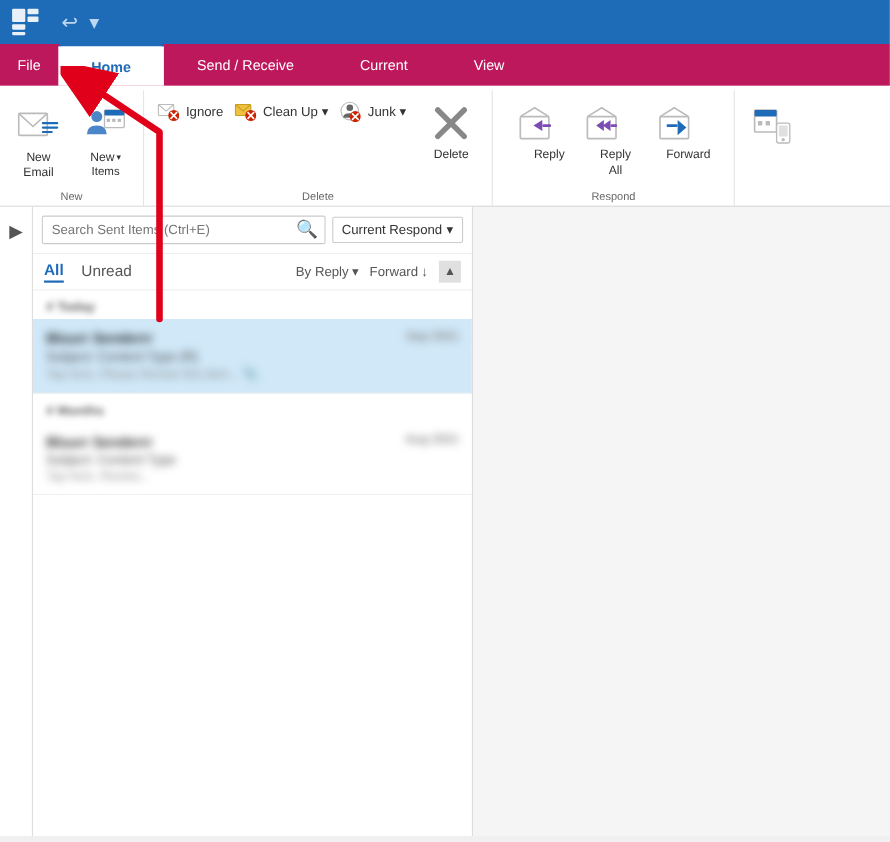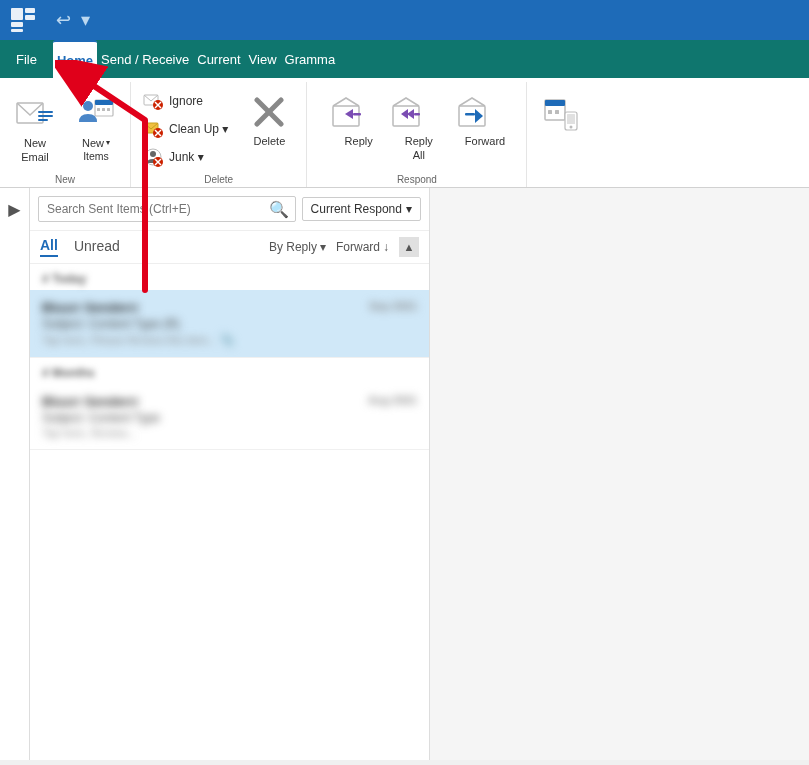--- a/index.html
+++ b/index.html
@@ -36,27 +36,27 @@
     .title-bar-btn {
       color: #cce4f7;
       font-size: 18px;
       cursor: pointer;
       user-select: none;
       opacity: 0.9;
     }
 
     
     .menu-bar {
-      background: #0f766e;
+      background: #be185d;
       height: 38px;
       display: flex;
       align-items: stretch;
     }
     .menu-item {
-      padding: 0 4px;
+      padding: 0 30px;
       display: flex;
       align-items: center;
       color: white;
       font-size: 13px;
       cursor: pointer;
       user-select: none;
       white-space: nowrap;
     }
     .menu-item.active {
       background: white;
@@ -117,21 +117,21 @@
     .ribbon-btn-large .btn-label {
       font-size: 11px;
       text-align: center;
       color: #333;
       line-height: 1.3;
       margin-top: 2px;
     }
 
     .ribbon-btn-small-row {
       display: flex;
-      flex-direction: column;
+      flex-direction: row;
       gap: 2px;
       width: 100%;
     }
     .ribbon-btn-small {
       display: flex;
       align-items: center;
       gap: 6px;
       cursor: pointer;
       padding: 3px 4px;
       border-radius: 3px;
@@ -413,21 +413,20 @@
     <span class="title-bar-btn">▾</span>
   </div>
 </div>
 
 <div class="menu-bar">
   <div class="menu-item file">File</div>
   <div class="menu-item active">Home</div>
   <div class="menu-item">Send / Receive</div>
   <div class="menu-item">Current</div>
   <div class="menu-item">View</div>
-  <div class="menu-item">Gramma</div>
 </div>
 
 <div class="ribbon">
 
   <div class="ribbon-group new-group">
     <div class="group-content" style="justify-content:center; gap:8px; flex:1; align-items:flex-start; padding-top:4px;">
 
       <div class="ribbon-btn-large">
         <div class="btn-icon">
 

